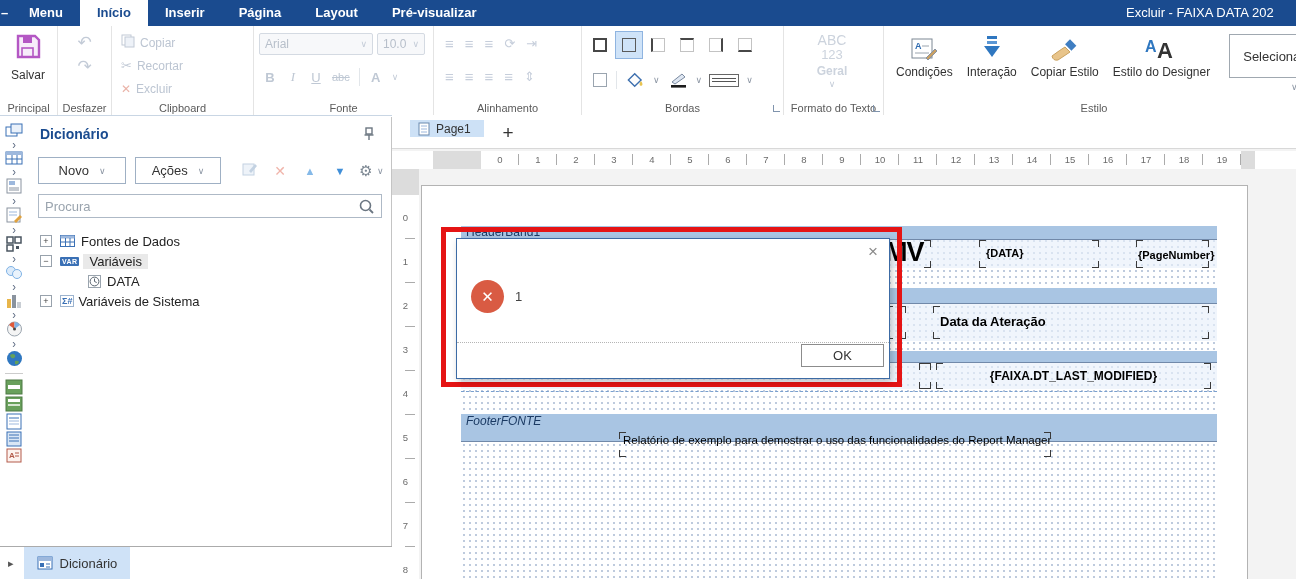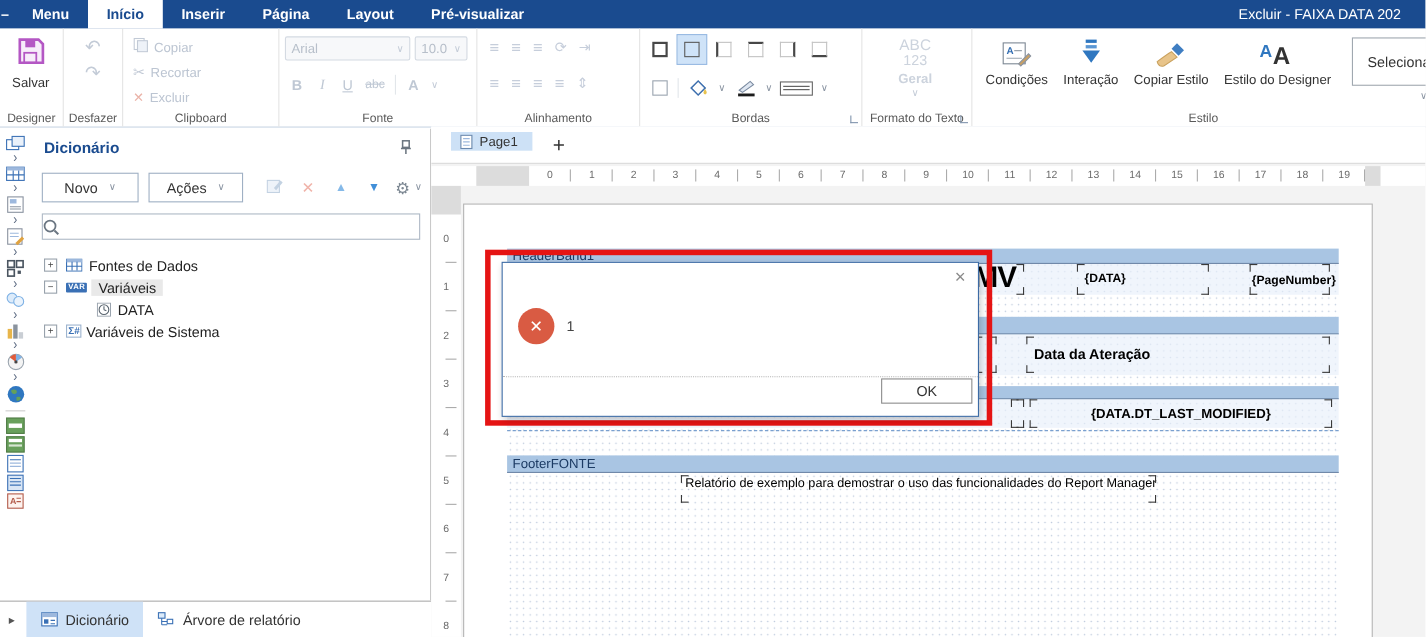--- a/index.html
+++ b/index.html
@@ -143,21 +143,21 @@
     <div class="bigbtn">
       <span>
         <svg width="27" height="27">
             <path d="M3 3 h17 l4 4 v17 h-21 z" fill="#f7ecfa" stroke="#b457c4" stroke-width="2.4"></path>
             <rect x="8" y="3" width="9" height="7" fill="#b457c4"></rect>
             <rect x="7" y="15" width="11" height="9" fill="none" stroke="#b457c4" stroke-width="1.6"></rect>
           </svg>
       </span>
       <span class="blabel">Salvar</span>
     </div>
-    <div class="glabel">Designer</div>
+    <div class="glabel">Principal</div>
   </div>
 
   <div class="rgroup" style="width:54px">
     <div class="stack" style="align-items:center;width:100%;">
       <span class="undo-ic">↶</span>
       <span class="undo-ic">↷</span>
     </div>
     <div class="glabel">Desfazer</div>
   </div>
 
@@ -481,20 +481,21 @@
         </svg>
     </span>
     <span class="d-ico" style="color:#f0b4aa;font-weight:700;">✕</span>
     <span class="d-ico" style="color:#85b9e8;font-size:11px;">▲</span>
     <span class="d-ico" style="color:#418fd8;font-size:11px;">▼</span>
     <span class="d-ico" style="color:#7c8792;font-size:15px;width:22px;">⚙</span>
     <span class="chev">∨</span>
   </div>
 
   <div class="d-search">
+    <input type="text" placeholder="Procura" style="">
     <span style="margin-right:7px;display:flex;">
       <svg width="15" height="15">
           <circle cx="6.5" cy="6.5" r="5" fill="none" stroke="#6b7682" stroke-width="1.6"></circle>
           <line x1="10.5" y1="10.5" x2="14" y2="14" stroke="#6b7682" stroke-width="1.8"></line>
         </svg>
     </span>
   </div>
 
   <div class="d-tree">
     <div class="trow">
@@ -538,30 +539,20 @@
   <span class="collapse">▸</span>
   <div class="btab active">
     <svg width="16" height="14">
         <rect x="1" y="1" width="14" height="12" fill="#fff" stroke="#3a70b5"></rect>
         <rect x="1" y="1" width="14" height="4" fill="#9db8dd"></rect>
         <rect x="3" y="7" width="4" height="4" fill="#3a70b5"></rect>
         <line x1="9" y1="8" x2="13" y2="8" stroke="#3a70b5"></line>
         <line x1="9" y1="11" x2="13" y2="11" stroke="#3a70b5"></line>
       </svg>
     <span>Dicionário</span>
-  </div>
-  <div class="btab">
-    <svg width="16" height="14">
-        <rect x="1" y="1" width="6" height="5" fill="#dcebfa" stroke="#3a70b5"></rect>
-        <line x1="4" y1="6" x2="4" y2="12" stroke="#3a70b5"></line>
-        <line x1="4" y1="9" x2="9" y2="9" stroke="#3a70b5"></line>
-        <line x1="4" y1="12" x2="9" y2="12" stroke="#3a70b5"></line>
-        <rect x="9" y="7" width="5" height="4" fill="#fff" stroke="#3a70b5"></rect>
-      </svg>
-    <span>Árvore de relatório</span>
   </div>
 </div>
 
 <div id="canvas">
   <div class="tabrow">
     <div class="ptab">
       <svg width="12" height="14">
           <rect x="1" y="1" width="10" height="12" fill="#fff" stroke="#6b89ad"></rect>
           <line x1="3" y1="4" x2="9" y2="4" stroke="#9db8dd"></line>
           <line x1="3" y1="7" x2="9" y2="7" stroke="#9db8dd"></line>
@@ -648,28 +639,28 @@
         </span>
       </div>
 
       <div class="caption" style="top:125px;height:12px;line-height:11px;"></div>
 
       <div class="crow" style="top:137px;height:26px;">
         <span class="comp" style="left:458px;top:0;width:12px;height:26px;">
             <b class="bc"></b>
           </span>
         <span class="comp" style="left:475px;top:0;width:275px;height:26px;text-align:center;">
-          <span class="ctext" style="left:0;right:0;top:6px;font-size:12px;text-align:center;">{DATA.DT_LAST_MODIFIED}</span>
+          <span class="ctext" style="left:0;right:0;top:6px;font-size:12px;text-align:center;">{FAIXA.DT_LAST_MODIFIED}</span>
           <b class="bc"></b>
         </span>
       </div>
 
       <div class="dash"></div>
 
-      <div class="caption" style="top:188px;height:16px;line-height:15px;">
+      <div class="caption" style="top:188px;height:28px;line-height:15px;font-style:italic;">
         <span>FooterFONTE</span>
       </div>
 
       <div class="crow" style="top:204px;height:29px;background:transparent;">
         <span class="comp" style="left:158px;top:2px;width:432px;height:25px;">
           <span class="ctext" style="left:4px;top:2px;font-size:11.5px;font-weight:400;">Relatório de exemplo para demostrar o uso das funcionalidades do Report Manager</span>
           <b class="bc"></b>
         </span>
       </div>
     </div>

